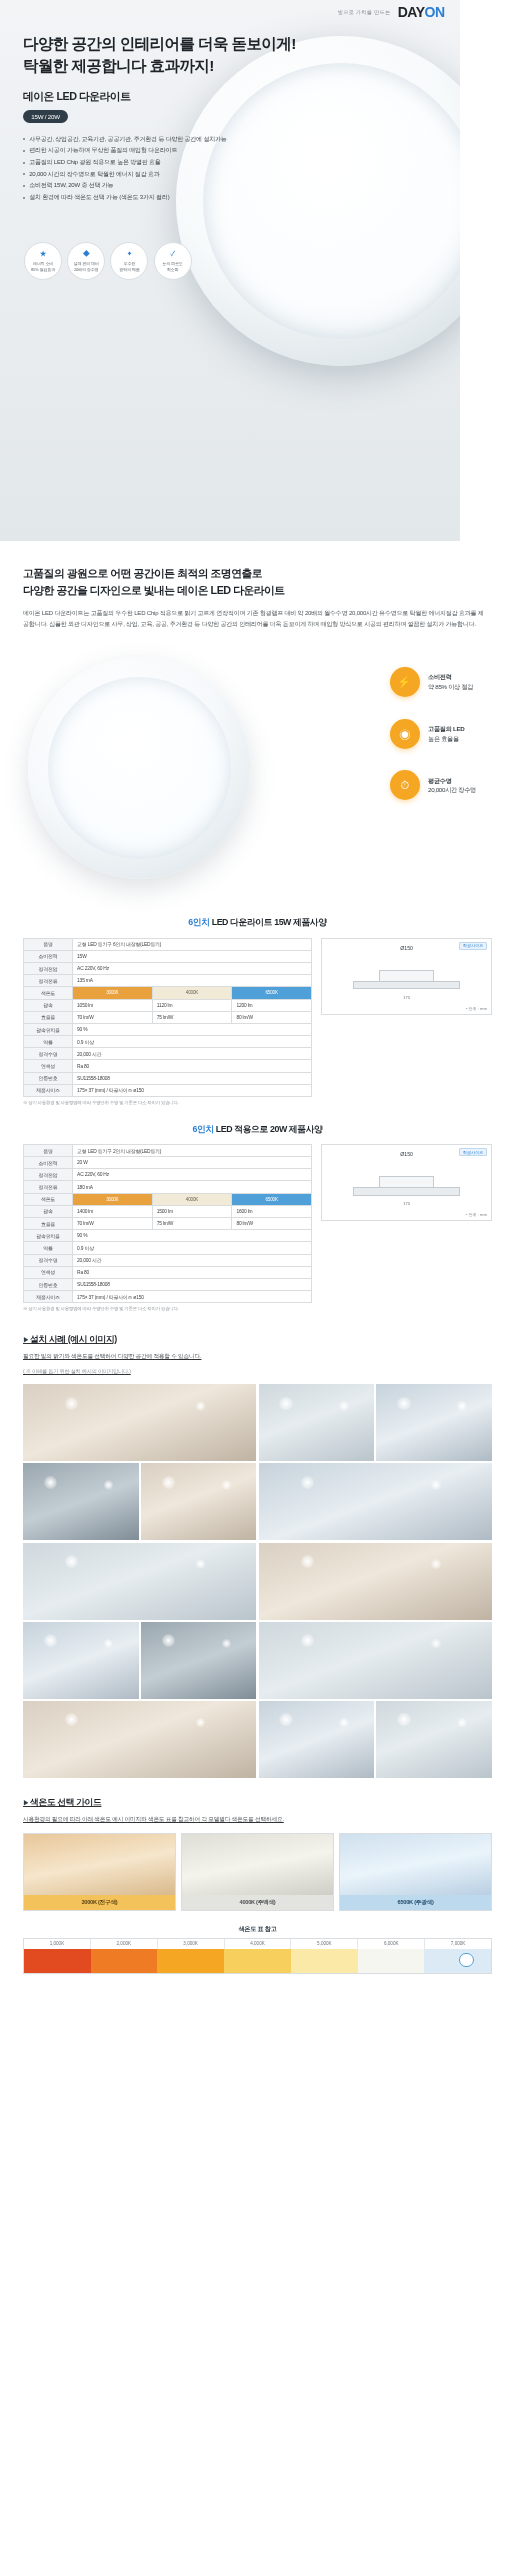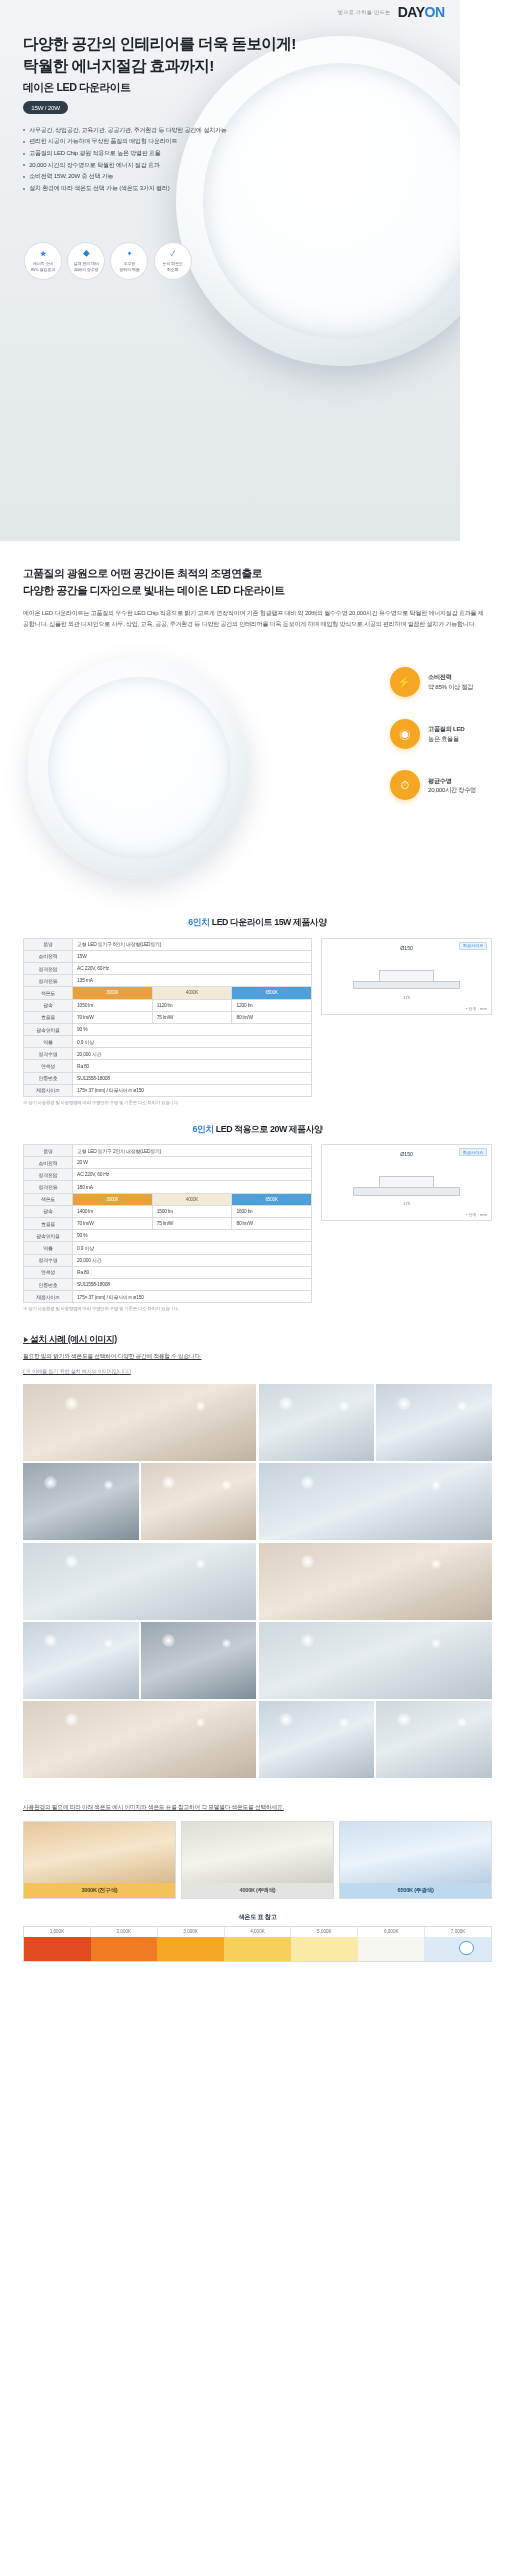--- a/index.html
+++ b/index.html
@@ -31,21 +31,21 @@
     color: #20262b;
   }
   .logo .on { color: #2b7fd4; }
 
   .hero-text { position: absolute; left: 23px; top: 33px; width: 289px; }
   .hero-h1 {
     font-size: 15.5px; font-weight: bold; color: #1d2328; line-height: 1.42;
     letter-spacing: -0.6px;
   }
   .hero-h2 {
-    margin-top: 4px;
+    margin-top: 13px;
     font-size: 10.8px; font-weight: bold; color: #1d2328; letter-spacing: -0.5px;
   }
   .chip {
     display: inline-block; margin-top: 6.2px;
     background: #2f3d49; color: #fff; font-size: 6.2px;
     padding: 3.1px 8.2px; border-radius: 7.2px; letter-spacing: -0.2px;
   }
   .bullets { margin-top: 10.3px; }
   .bullets li {
     list-style: none; font-size: 6px; color: #3c4348;
@@ -238,21 +238,21 @@
     <div class="hero-brandbar">
       <span class="slogan">빛으로 가치를 만드는</span>
       <span class="logo"><span>DAY</span><span class="on">ON</span></span>
     </div>
 
     <div class="hero-lamp"></div>
 
     <div class="hero-text">
       <div class="hero-h1">
         <div>다양한 공간의 인테리어를 더욱 돋보이게!</div>
-        <div>탁월한 에너지절감 효과까지!</div>
+        <div>탁월한 제공합니다 효과까지!</div>
       </div>
       <div class="hero-h2">데이온 LED 다운라이트</div>
       <div class="chip">15W / 20W</div>
       <ul class="bullets">
         <li>사무공간, 상업공간, 교육기관, 공공기관, 주거환경 등 다양한 공간에 설치가능</li>
         <li>편리한 시공이 가능하며 무상한 품질의 매입형 다운라이트</li>
         <li>고품질의 LED Chip 광원 적용으로 높은 방열판 효율</li>
         <li>20,000 시간의 장수명으로 탁월한 에너지 절감 효과</li>
         <li>소비전력 15W, 20W 중 선택 가능</li>
         <li>설치 환경에 따라 색온도 선택 가능 (색온도 3가지 컬러)</li>
@@ -544,20 +544,21 @@
           <div class="ph cool"></div>
         </div>
       <div class="cell r1">
           <div class="ph"></div>
         </div>
     </div>
   </section>
 
   <section class="cct-guide">
     <div class="sec-head" style="padding:0">
+      <h3>색온도 선택 가이드</h3>
       <p>사용환경의 필요에 따라 아래 색온도 예시 이미지와 색온도 표를 참고하여 각 모델별다 색온도를 선택하세요.</p>
     </div>
 
     <div class="cct-cards">
       <div class="cct-card">
         <div class="cct-img w3000"></div>
         <div class="cct-cap cap3000">3000K (전구색)</div>
       </div>
       <div class="cct-card">
         <div class="cct-img w4000"></div>

